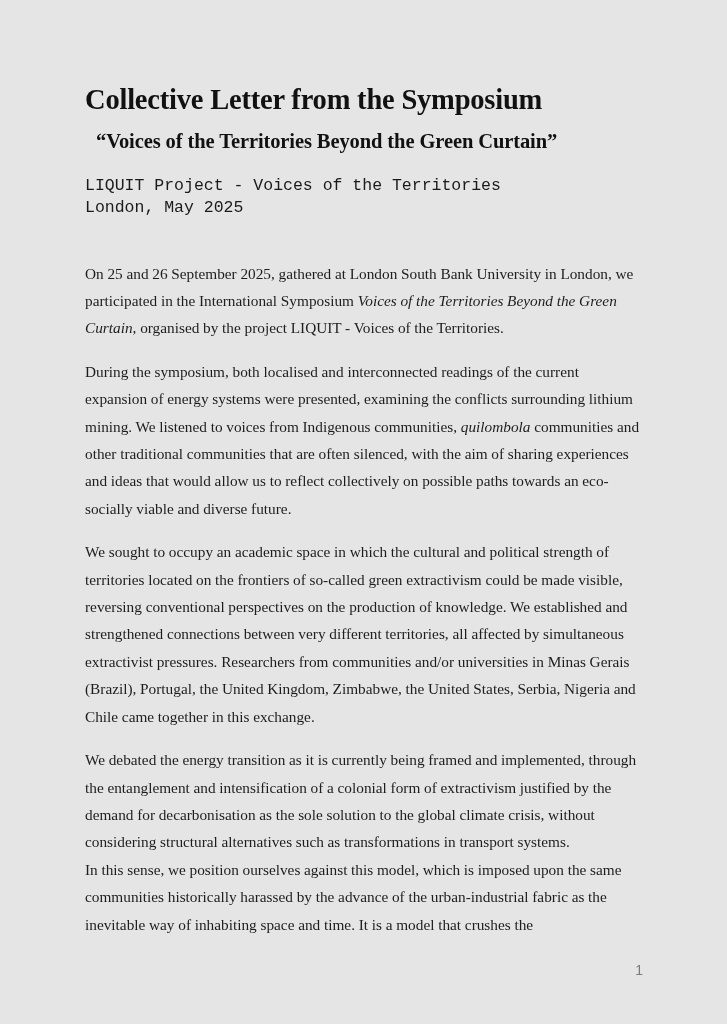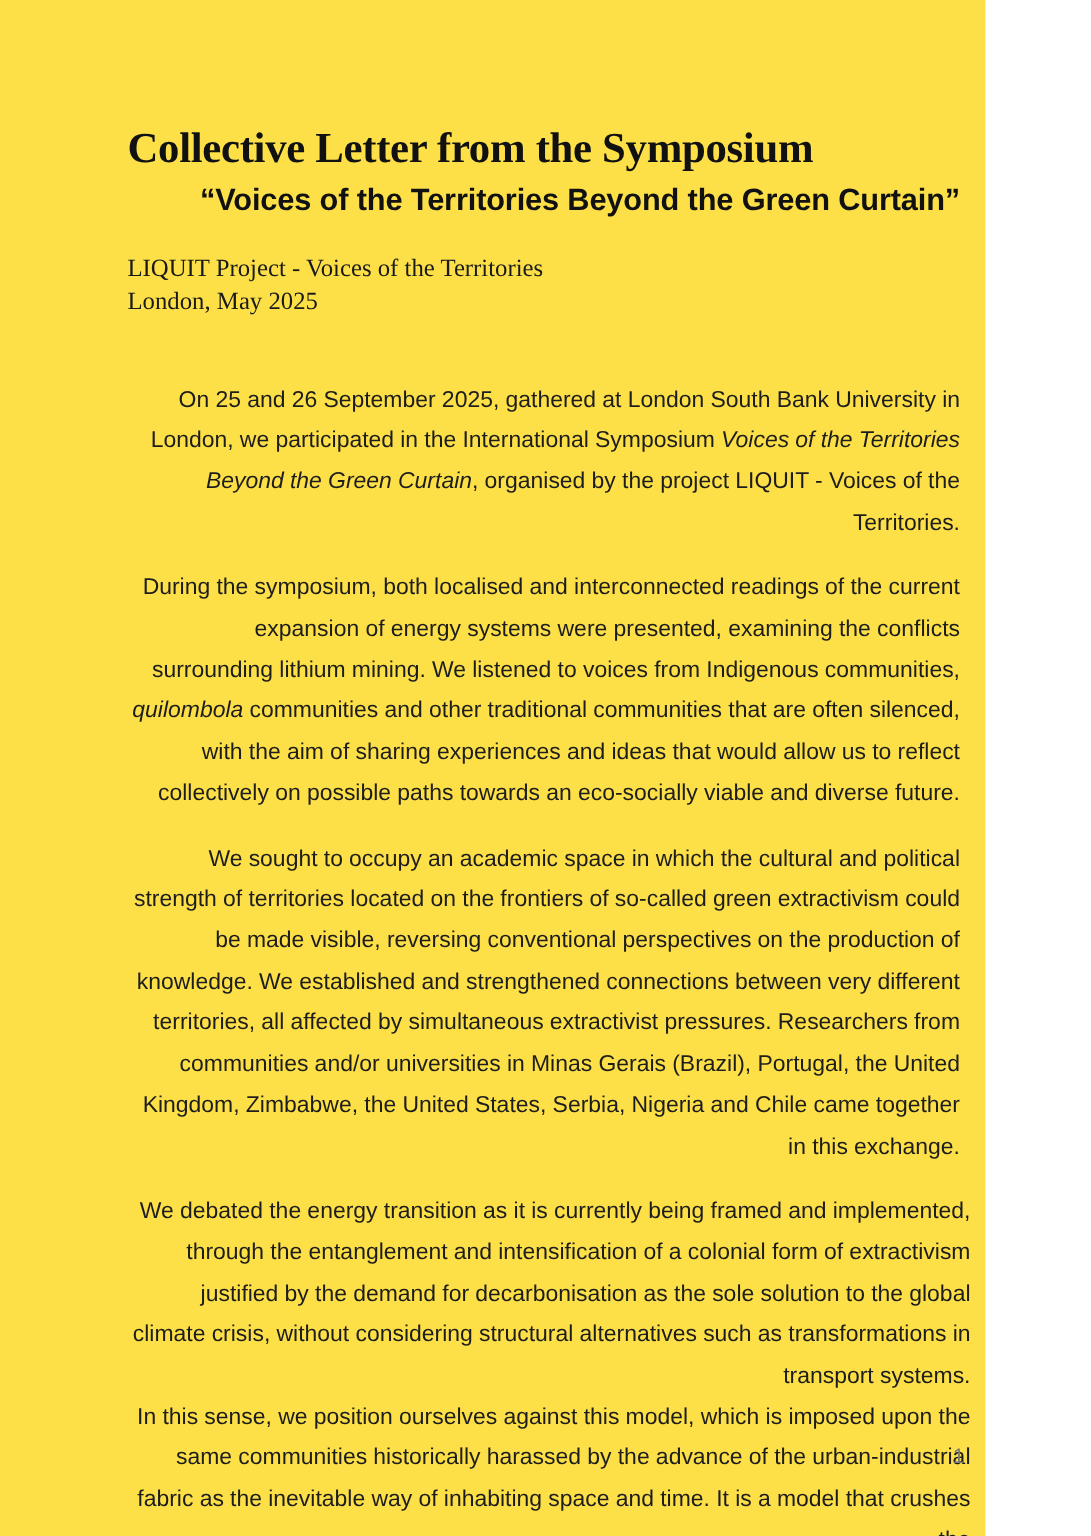--- a/index.html
+++ b/index.html
@@ -14,23 +14,23 @@
     overflow: hidden;
     font-family: "Liberation Sans", sans-serif;
     color: #1a1a1a;
     -webkit-font-smoothing: antialiased;
   }
 
   .page {
     position: absolute;
     left: 0;
     top: 0;
-    width: 657px;
+    width: 727px;
     height: 1024px;
-    background: #fde047;
+    background: #e5e5e5;
   }
 
   .content {
     position: absolute;
     left: 85px;
     top: 83px;
     width: 555px;
   }
 
   .doc-title {
@@ -38,53 +38,53 @@
     font-weight: bold;
     font-size: 28.5px;
     line-height: 34px;
     letter-spacing: -0.2px;
     color: #111111;
     margin: 0 0 4px 0;
     white-space: nowrap;
   }
 
   .doc-subtitle {
-    font-family: Liberation Sans, sans-serif;
+    font-family: Liberation Serif, serif;
     font-weight: bold;
     font-size: 20.5px;
     line-height: 26px;
     letter-spacing: -0.1px;
     color: #111111;
-    margin: 0;
+    margin: 11px;
     white-space: nowrap;
-    text-align: right;
   }
 
   .meta-block {
     margin-top: 21px;
     font-family: "Liberation Serif", serif;
     font-size: 16.5px;
     line-height: 22.3px;
     color: #1a1a1a;
   }
   .meta-line {
     white-space: nowrap;
+    font-family: Liberation Mono, monospace;
   }
 
   .body-block {
     margin-top: 40px;
   }
 
   .para {
-    font-family: Liberation Sans, sans-serif;
+    font-family: Liberation Serif, serif;
     font-size: 15.3px;
     line-height: 27.4px;
     color: #1d1d1d;
     margin: 4px 0 16px 0;
-    text-align: right;
+    text-align: left;
     word-spacing: -0.1px;
   }
   .para:last-child {
     margin-bottom: 0;
   }
   .para em {
     font-style: italic;
   }
 
   .para-wide {

